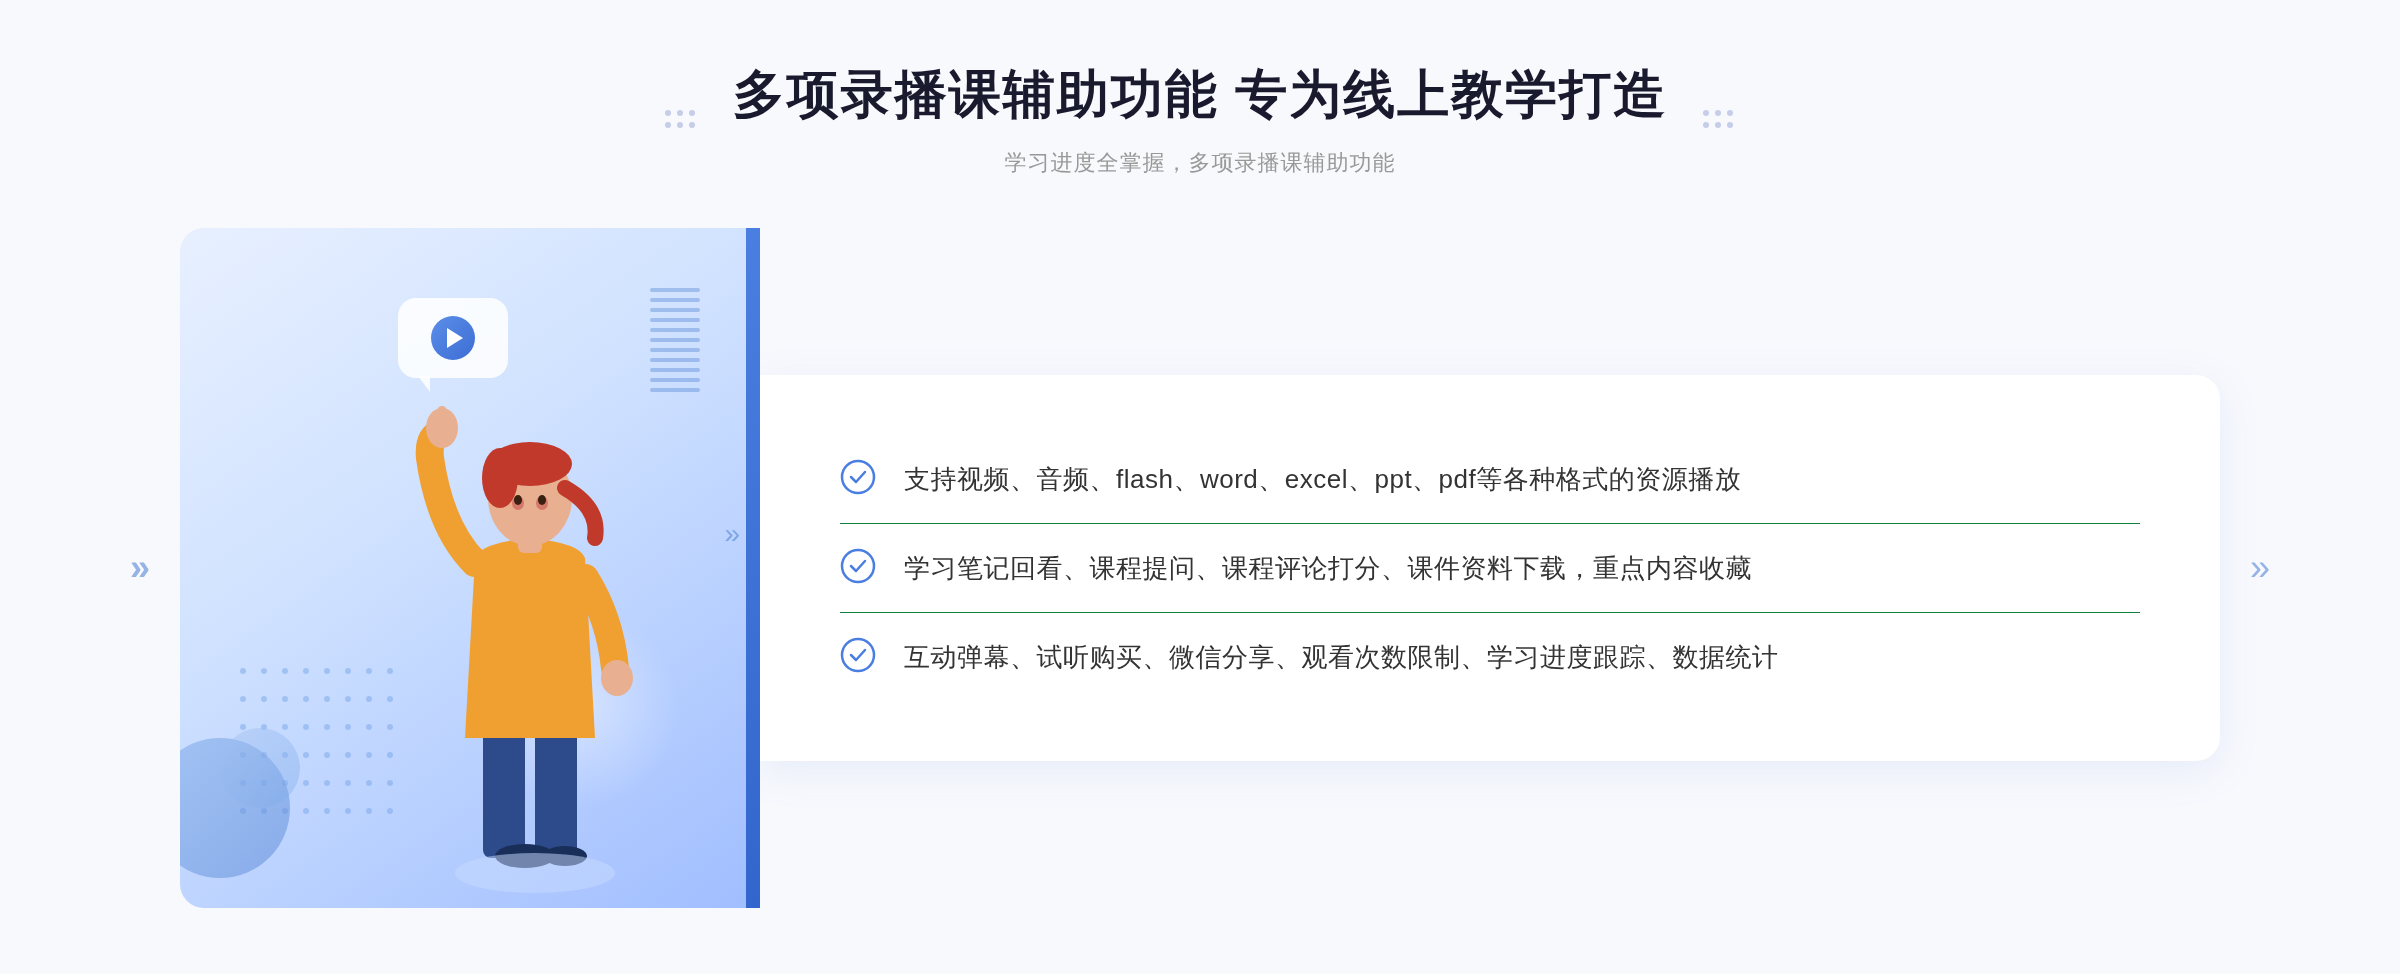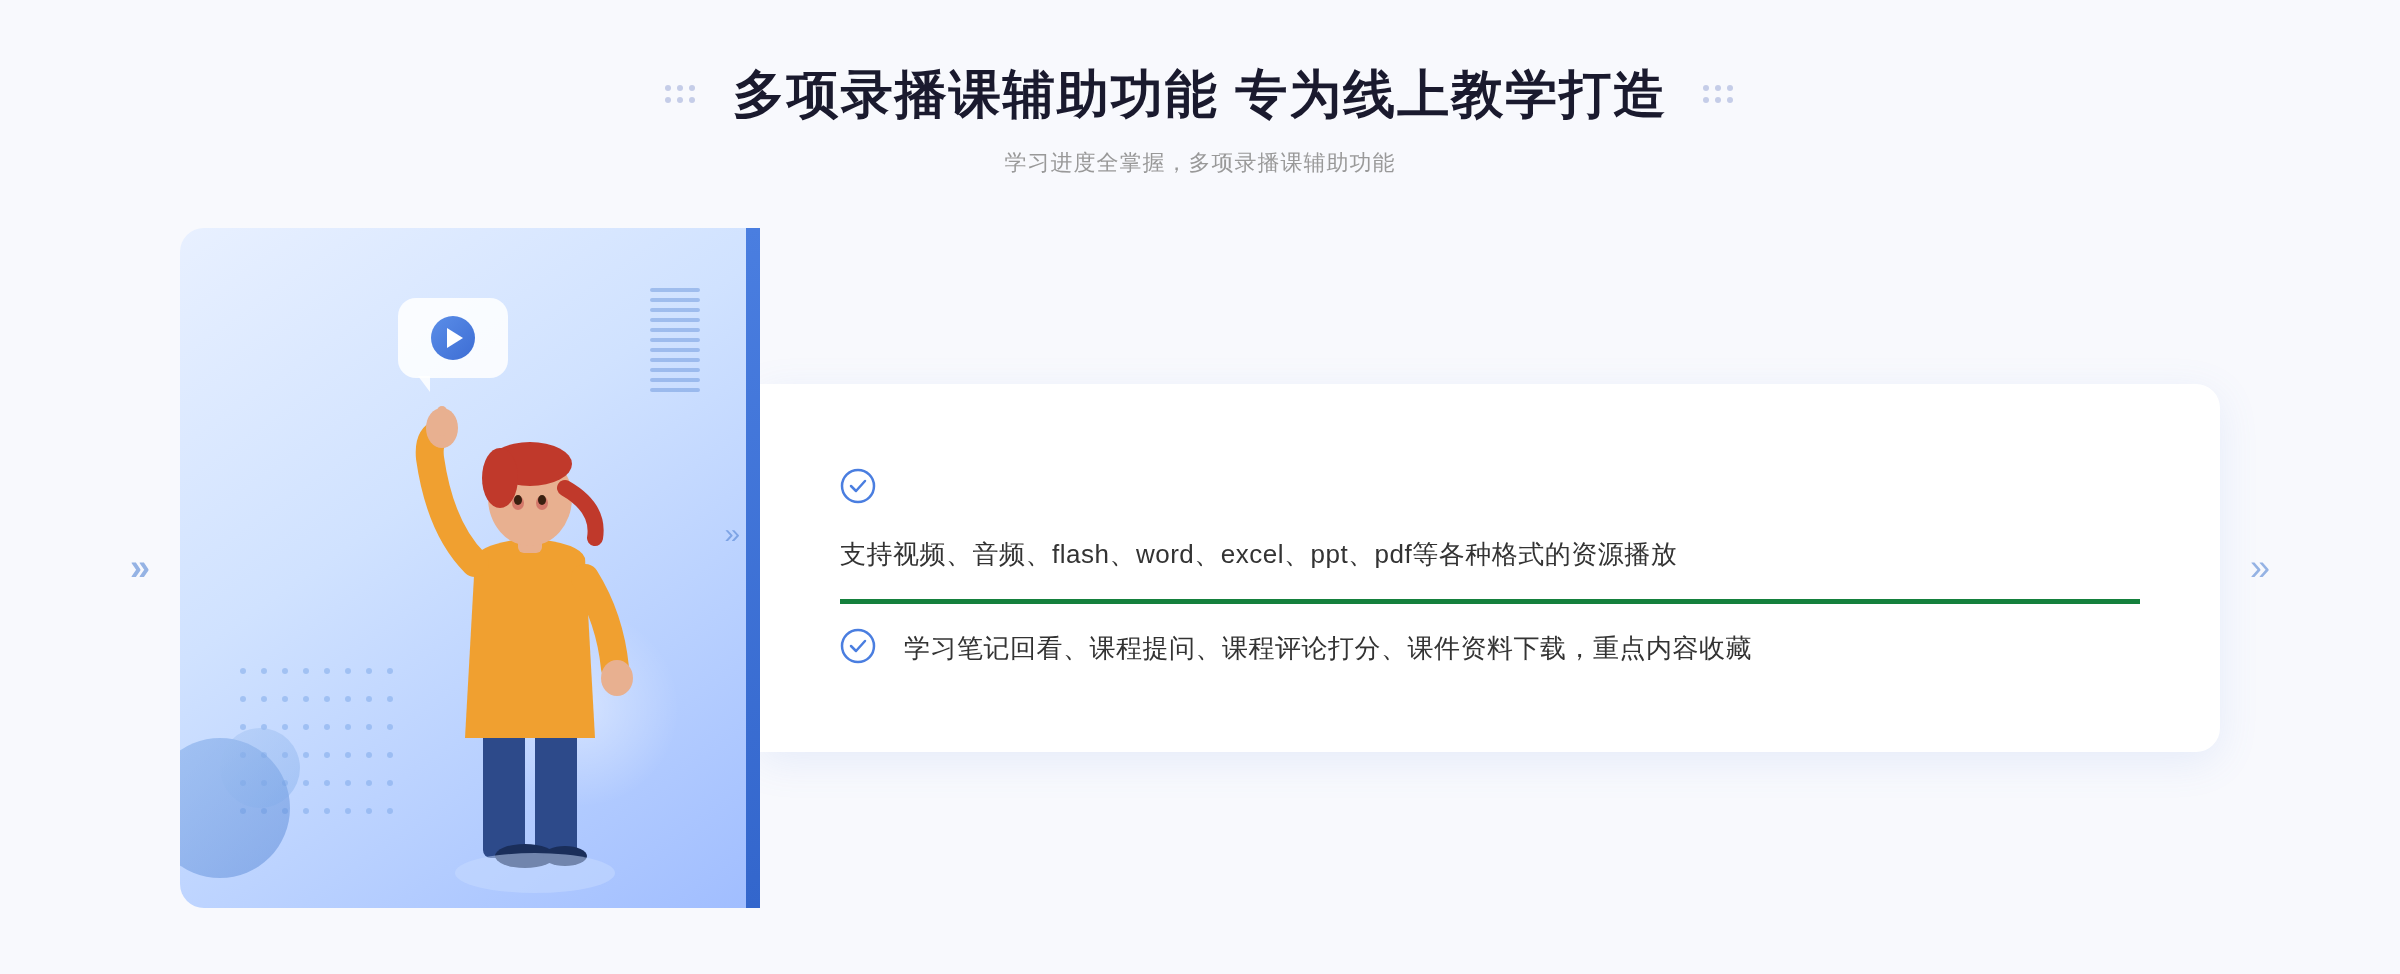--- a/index.html
+++ b/index.html
@@ -25,21 +25,21 @@
     }
 
     .header-section {
       text-align: center;
       margin-bottom: 50px;
       position: relative;
     }
 
     .title-row {
       display: flex;
-      align-items: center;
+      align-items: flex-end;
       justify-content: center;
       gap: 36px;
       margin-bottom: 18px;
     }
 
     .title-dots {
       display: flex;
       gap: 4px;
       align-items: center;
     }
@@ -249,22 +249,21 @@
     }
 
     .feature-item {
       display: flex;
       align-items: flex-start;
       gap: 28px;
       padding: 22px 0;
     }
 
     .feature-item:not(:last-child) {
-      border-bottom: 5px solid #15803d;
-      flex-direction: column;
+      border-bottom: 1px solid #15803d;
     }
 
     .check-icon {
       width: 36px;
       height: 36px;
       flex-shrink: 0;
       margin-top: 2px;
     }
 
     .check-icon svg {
@@ -482,18 +481,27 @@
       <div class="feature-item">
         <div class="check-icon">
           <svg viewBox="0 0 36 36" fill="none">
             <circle cx="18" cy="18" r="16" stroke="#4a7ee0" stroke-width="2.5" fill="none"></circle>
             <polyline points="11,18 16,23 25,13" stroke="#4a7ee0" stroke-width="2.5" stroke-linecap="round" stroke-linejoin="round"></polyline>
           </svg>
         </div>
         <span class="feature-text">学习笔记回看、课程提问、课程评论打分、课件资料下载，重点内容收藏</span>
       </div>
 
+      <div class="feature-item">
+        <div class="check-icon">
+          <svg viewBox="0 0 36 36" fill="none">
+            <circle cx="18" cy="18" r="16" stroke="#4a7ee0" stroke-width="2.5" fill="none"></circle>
+            <polyline points="11,18 16,23 25,13" stroke="#4a7ee0" stroke-width="2.5" stroke-linecap="round" stroke-linejoin="round"></polyline>
+          </svg>
+        </div>
+        <span class="feature-text">互动弹幕、试听购买、微信分享、观看次数限制、学习进度跟踪、数据统计</span>
+      </div>
 
     </div>
 
     <div class="outer-arrow-right">»</div>
   </div>
 </div>
 
 </body></html>

